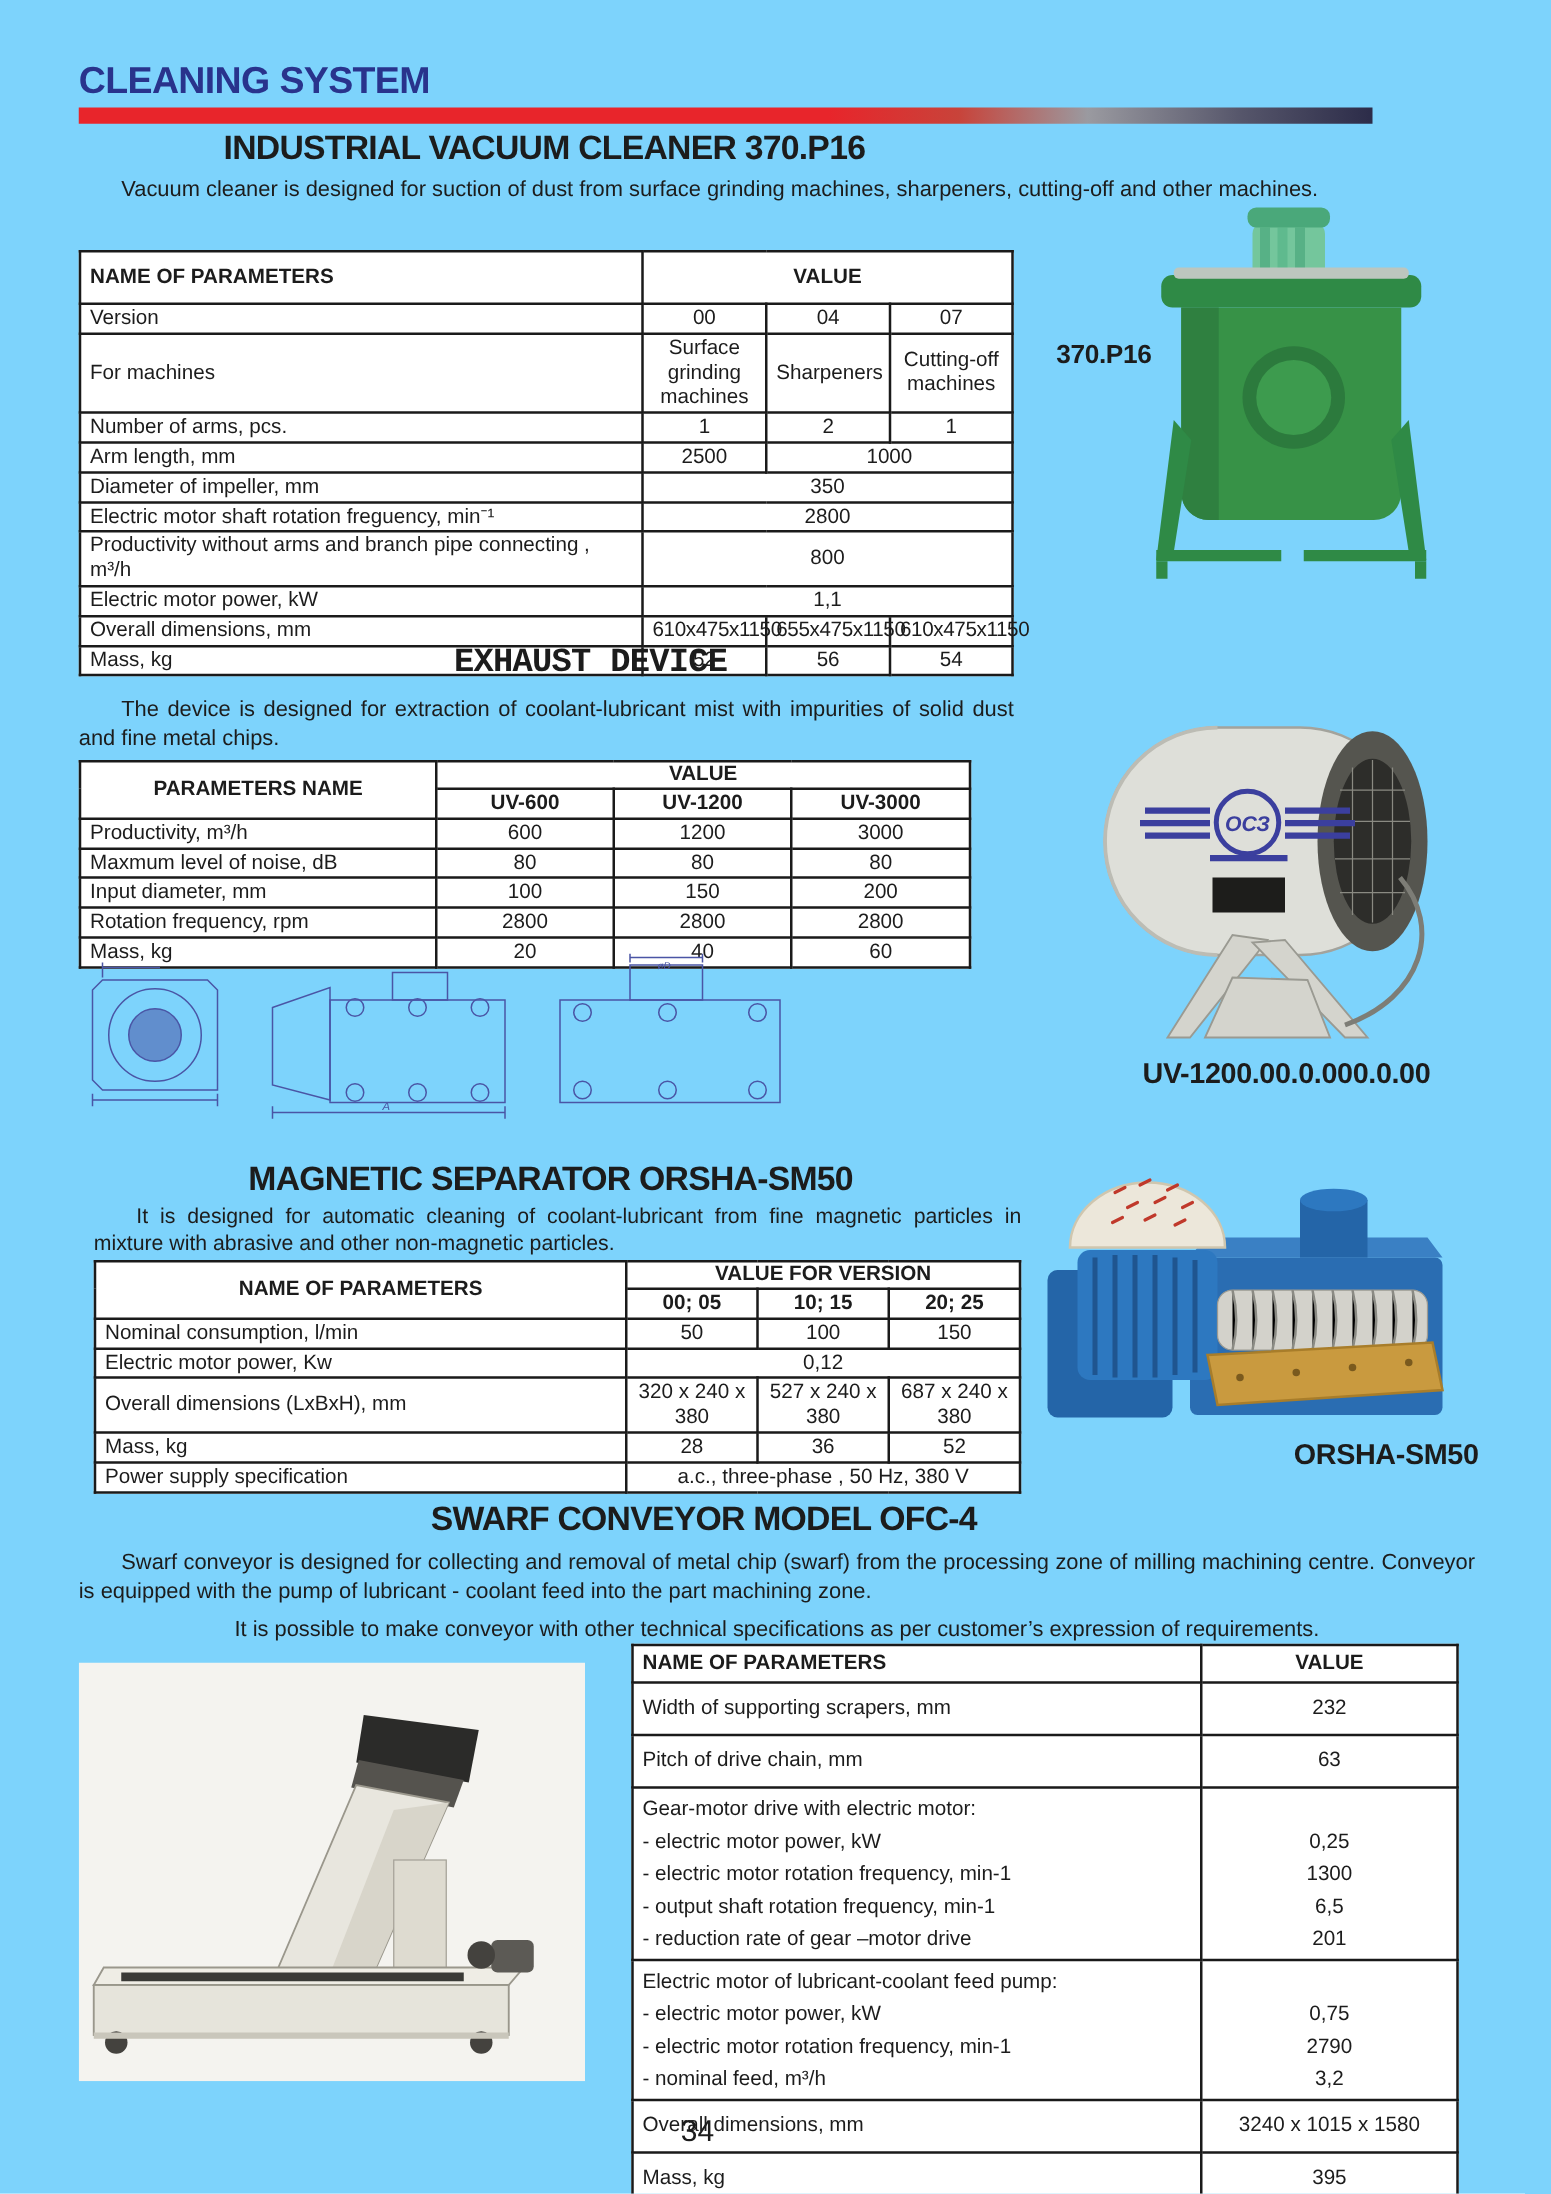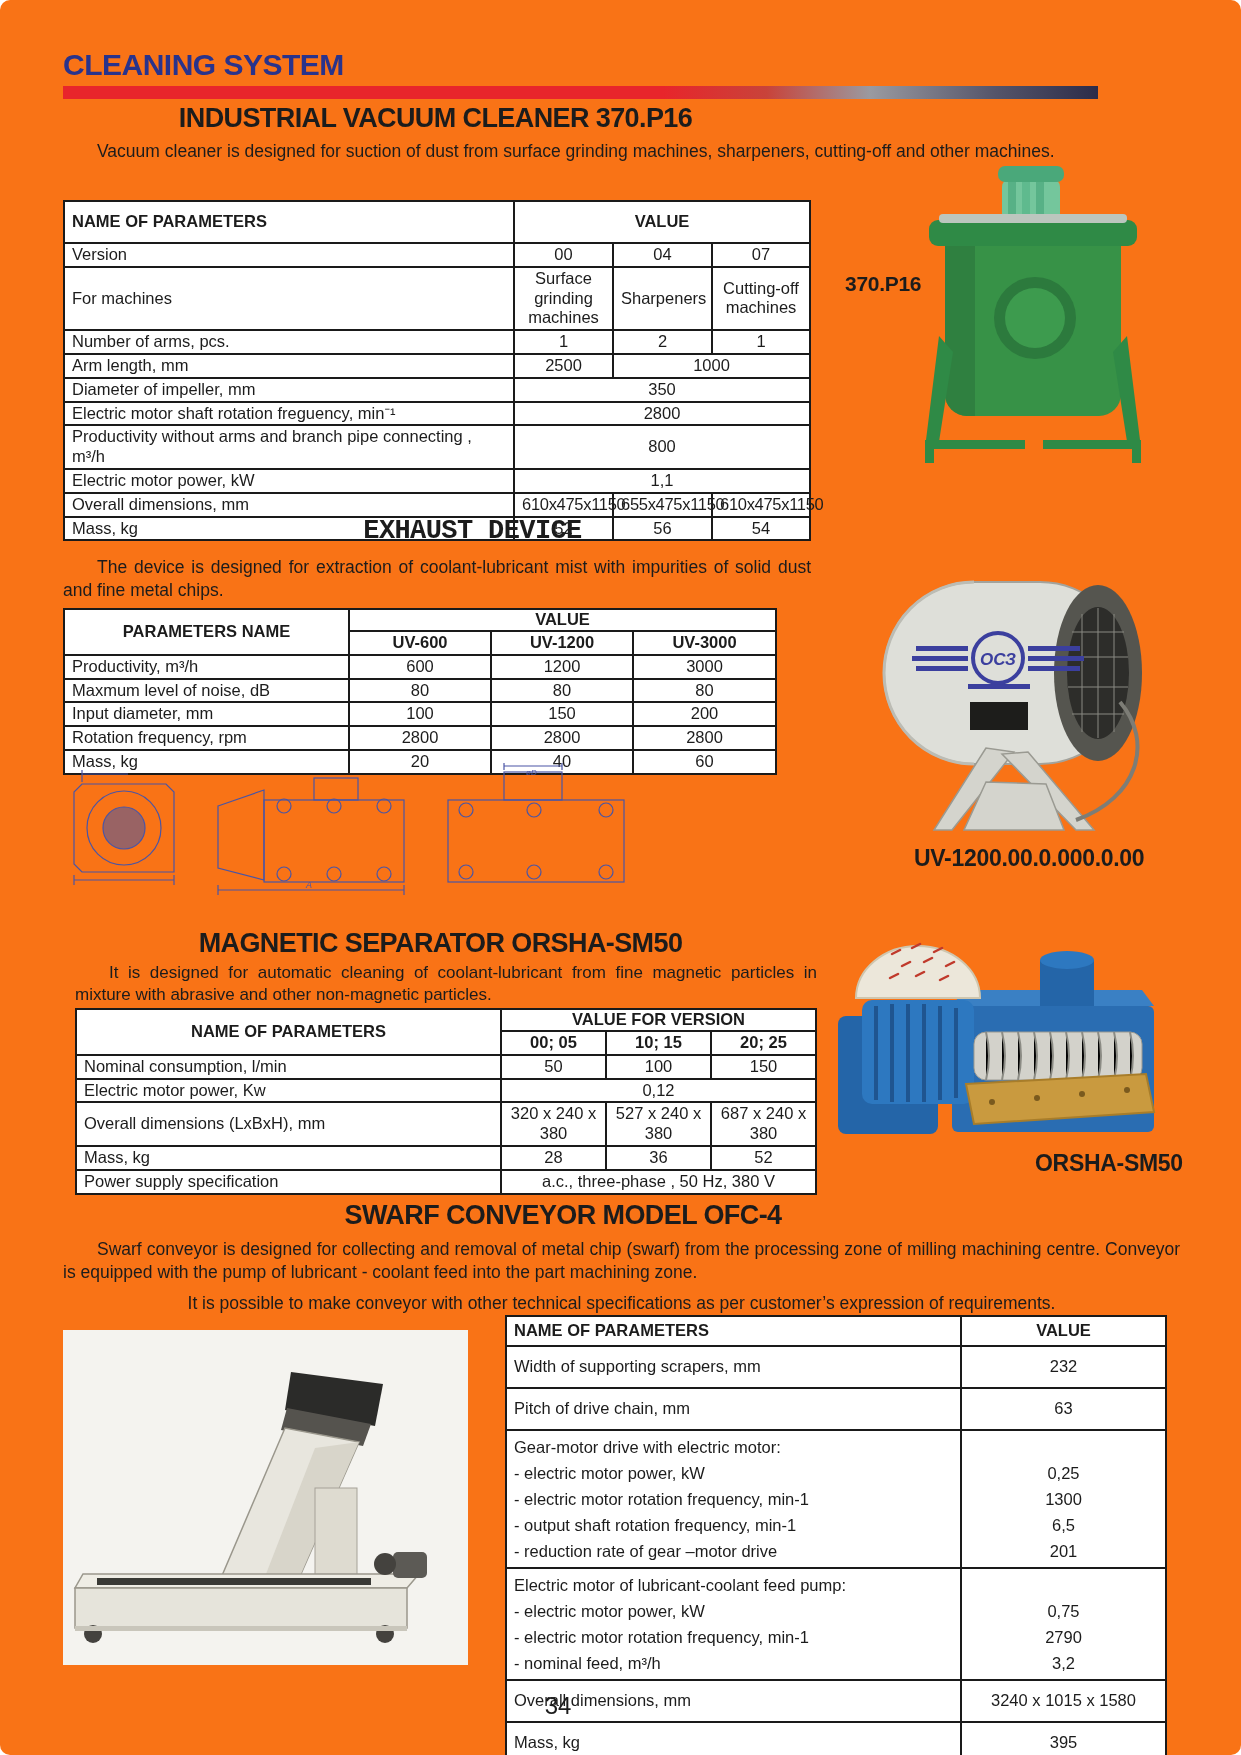--- a/index.html
+++ b/index.html
@@ -1,20 +1,20 @@
 <!DOCTYPE html>
 <html><head>
 <meta charset="utf-8">
 <style>
   * { margin:0; padding:0; box-sizing:border-box; }
   html,body { background:#ffffff; }
   .page {
     position:relative; width:1241px; height:1755px; margin:0 auto;
-    background:#f97316; color:#1c1c1c;
-    font-family:"Liberation Sans", sans-serif; overflow:hidden;border-radius:10px;
+    background:#7dd3fc; color:#1c1c1c;
+    font-family:"Liberation Sans", sans-serif; overflow:hidden;
   }
   .abs { position:absolute; }
 
   
   .masthead-title { font-size:30px; font-weight:bold; color:#29338c; letter-spacing:-0.5px; }
   .masthead-rule {
     height:13px;
     background:linear-gradient(90deg,#e8252b 0%,#e8252b 58%,#c8433a 68%,#9a9aa0 78%,#55556a 90%,#2c2c49 100%);
   }
 

